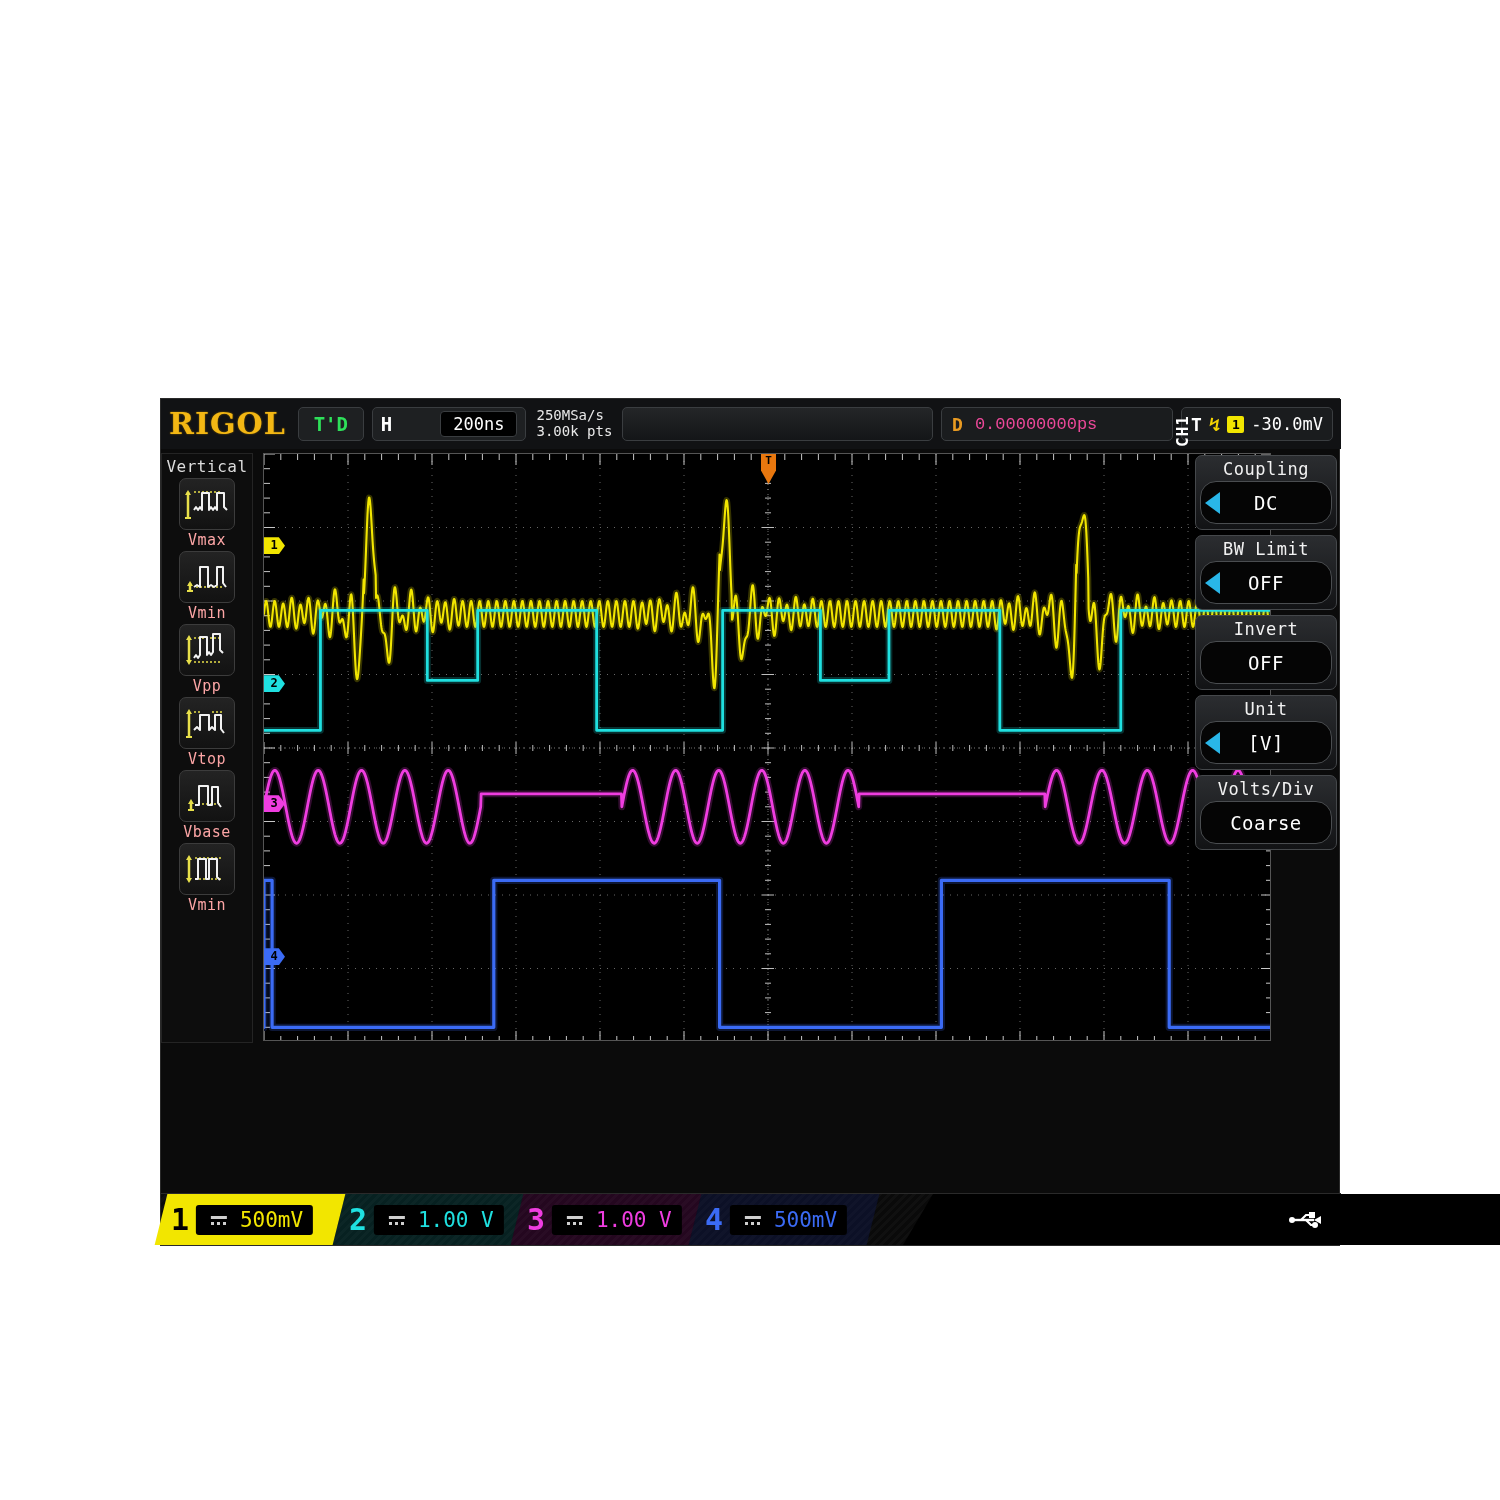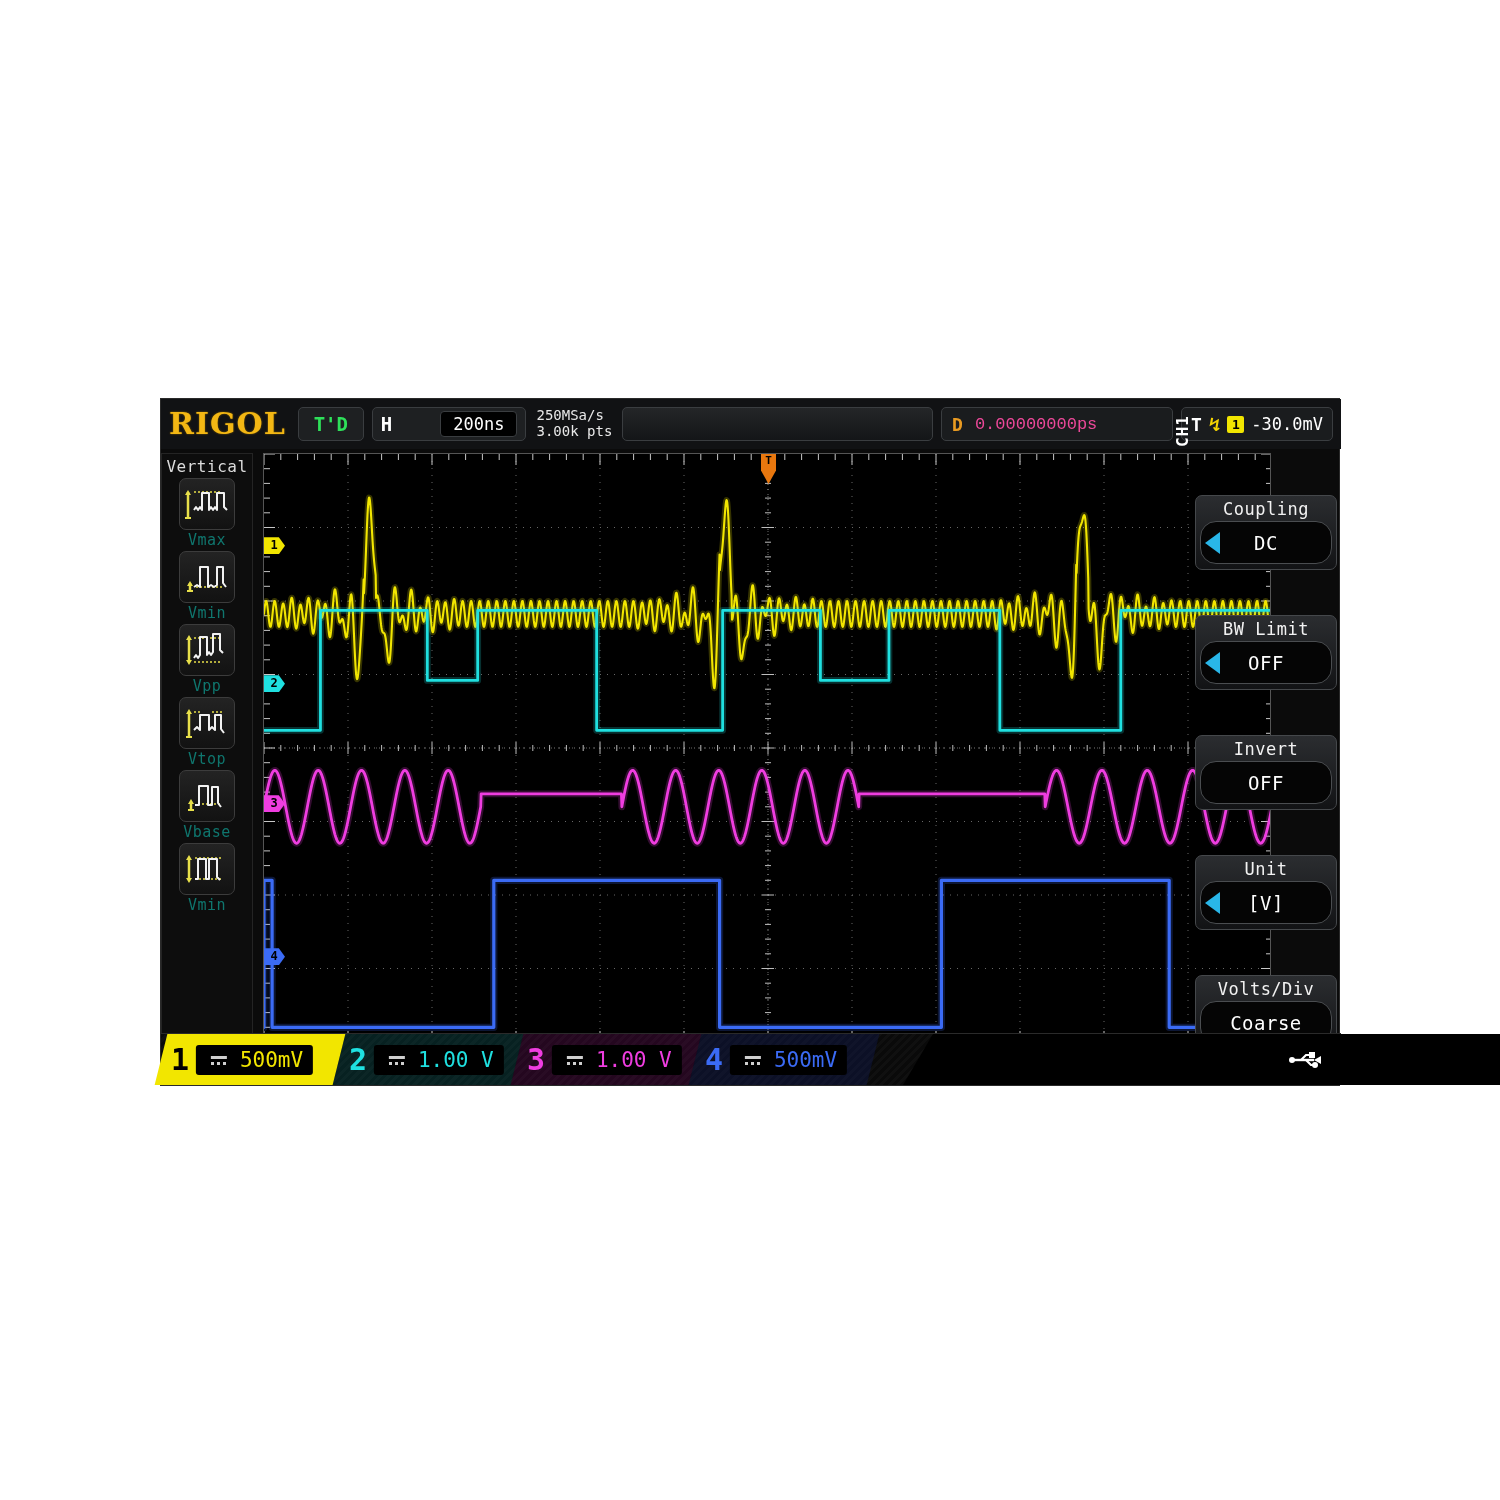--- a/index.html
+++ b/index.html
@@ -7,21 +7,21 @@
     width:1500px; height:1500px;
     background:#ffffff;
     font-family:"DejaVu Sans Mono", monospace;
     overflow:hidden;
   }
   #stage { position:relative; width:1500px; height:1500px; }
 
   
   #scope {
     position:absolute; left:160px; top:398px;
-    width:1180px; height:688px;
+    width:1180px; height:848px;
     background:#0b0b0b;
     border:1px solid #2a2a2a;
   }
 
   
   #topbar {
     position:absolute; left:0; top:0; width:1180px; height:50px;
     background:#111214;
     display:flex; align-items:center; gap:8px;
     padding:0 8px;
@@ -82,21 +82,21 @@
     padding-top:3px;
   }
   .menu-title { color:#dcdcdc; font-size:16px; letter-spacing:0.5px; margin-bottom:2px; }
   .vitem { display:flex; flex-direction:column; align-items:center; margin-bottom:2px; }
   .vicon {
     width:56px; height:52px; border-radius:7px;
     background:linear-gradient(#232323,#121212);
     border:1px solid #3c3c3c;
     display:flex; align-items:center; justify-content:center;
   }
-  .vlabel { color:#0f766e; font-size:15px; margin-top:1px; letter-spacing:0.5px; }
+  .vlabel { color:#fca5a5; font-size:15px; margin-top:1px; letter-spacing:0.5px; }
 
   
   #grid {
     position:absolute; left:102px; top:54px;
     width:1008px; height:588px;
     background:#000;
     border:1px solid #555;
     overflow:hidden;
   }
   #gridlines { position:absolute; inset:0; }
@@ -122,21 +122,20 @@
     letter-spacing:1px;
   }
   #rightmenu {
     position:absolute; left:1034px; top:54px; width:142px; height:590px;
     display:flex; flex-direction:column; gap:5px; padding-top:2px;
   }
   .sitem {
     background:linear-gradient(#2b2d30,#121315);
     border:1px solid #45484b; border-radius:7px;
     padding:2px 4px 5px 4px;
-    margin-top:40px;
   }
   .sitem .stitle {
     color:#f2f2f2; font-size:17px; text-align:center; letter-spacing:0.5px;
     padding:1px 0 2px 0;
   }
   .sval {
     position:relative;
     background:#050505; border:1px solid #4a4d50; border-radius:16px;
     height:43px; display:flex; align-items:center; justify-content:center;
     color:#ffffff; font-size:19px; letter-spacing:0.5px;

